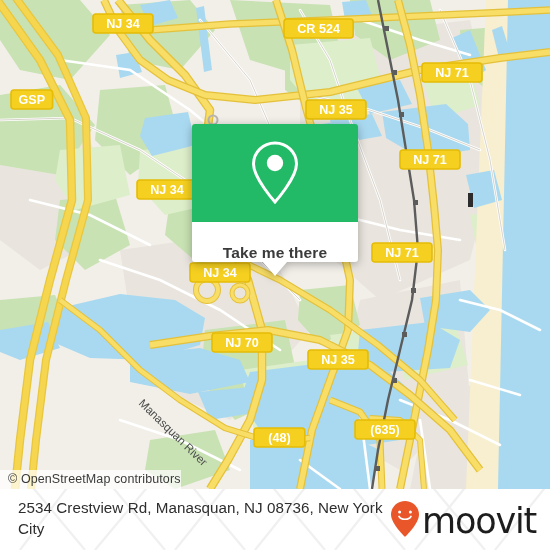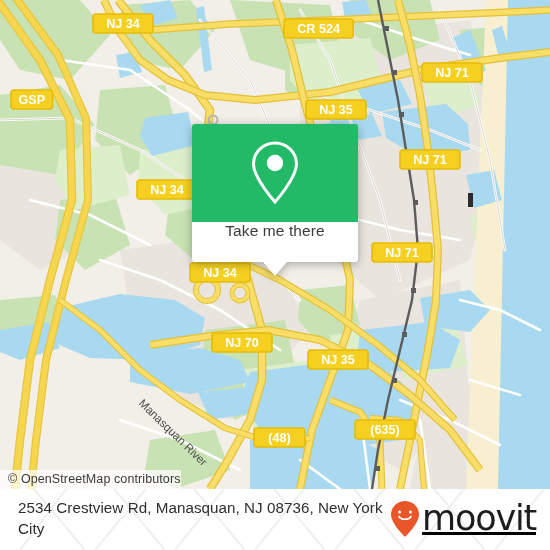--- a/index.html
+++ b/index.html
@@ -28,22 +28,23 @@
   .card{
     position:absolute;left:192px;top:124px;width:166px;
     filter:drop-shadow(0 2px 5px rgba(0,0,0,.30));
   }
   .card-top{
     height:98px;background:#22ba66;border-radius:3px 3px 0 0;
     display:flex;align-items:center;justify-content:center;
   }
   .card-bot{
     height:40px;background:#ffffff;border-radius:0 0 3px 3px;
-    display:flex;align-items:flex-start;justify-content:center;
+    display:flex;align-items:flex-end;justify-content:center;
     position:relative;
+    font-weight:bold;
   }
   .card-bot span{
     font-size:15.5px;color:#3b3b3b;letter-spacing:.1px;
   }
   .card-tail{
     position:absolute;left:50%;top:100%;margin-left:-12px;
     width:0;height:0;border-left:12px solid transparent;
     border-right:12px solid transparent;border-top:14px solid #ffffff;
   }
 
@@ -54,21 +55,21 @@
   }
   .footer-wm{position:absolute;left:0;top:0;width:550px;height:61px;opacity:1;}
   .footer-inner{
     position:relative;display:flex;align-items:center;height:61px;
     padding:0 14px 1px 18px;box-sizing:border-box;gap:6px;
   }
   .addr{
     flex:1;font-size:15.2px;line-height:1.38;color:#2e2e2e;
     letter-spacing:.05px;
   }
-  .brand{display:flex;align-items:flex-start;gap:2px;flex:none;text-decoration:underline;}
+  .brand{display:flex;align-items:flex-end;gap:2px;flex:none;}
   .brand-word{
     font-size:35px;line-height:1;color:#1d1d1d;letter-spacing:-1.2px;
     font-family:"DejaVu Sans", sans-serif;font-weight:400;
     position:relative;top:1px;
   }
 </style>
 </head>
 <body>
 
 <div id="app">

